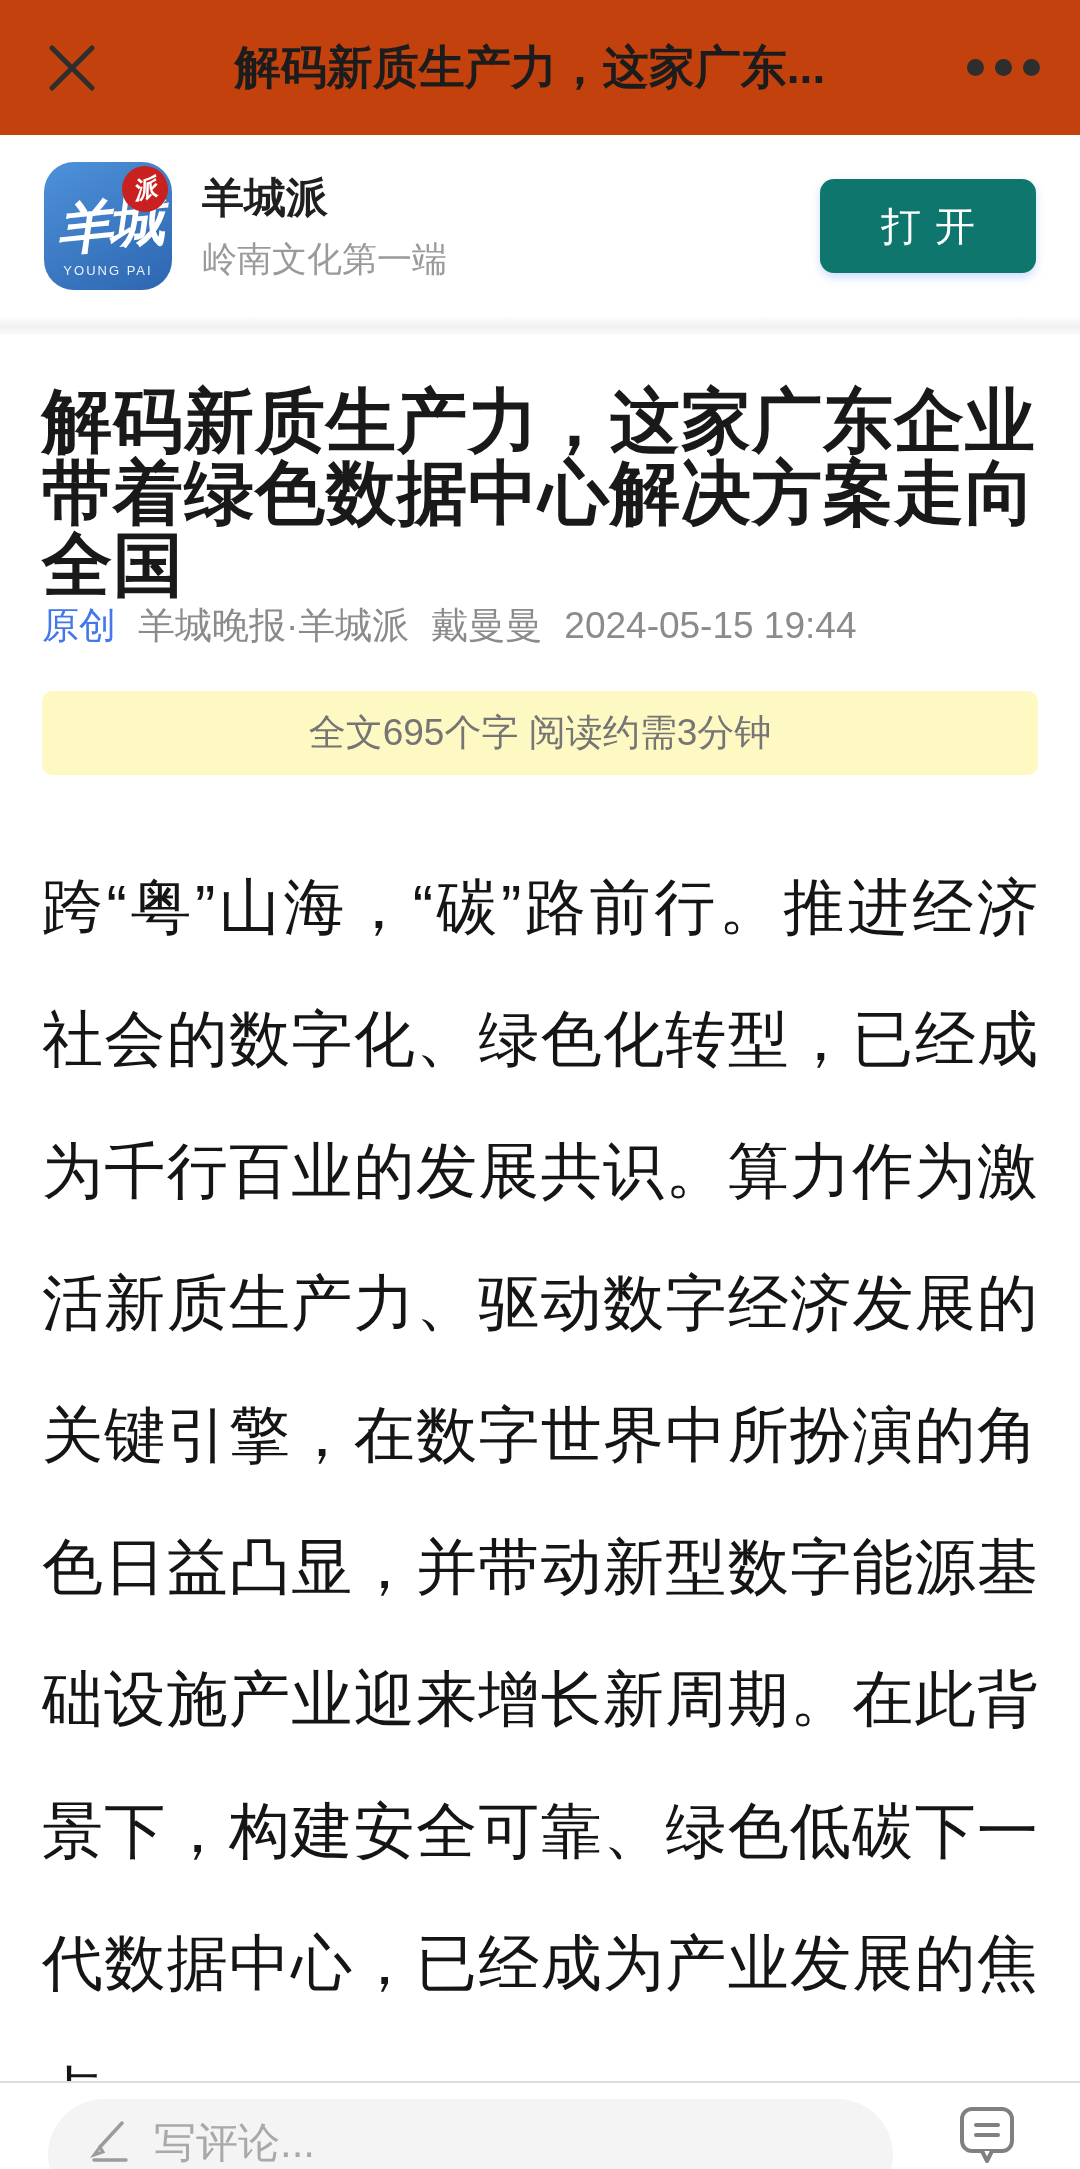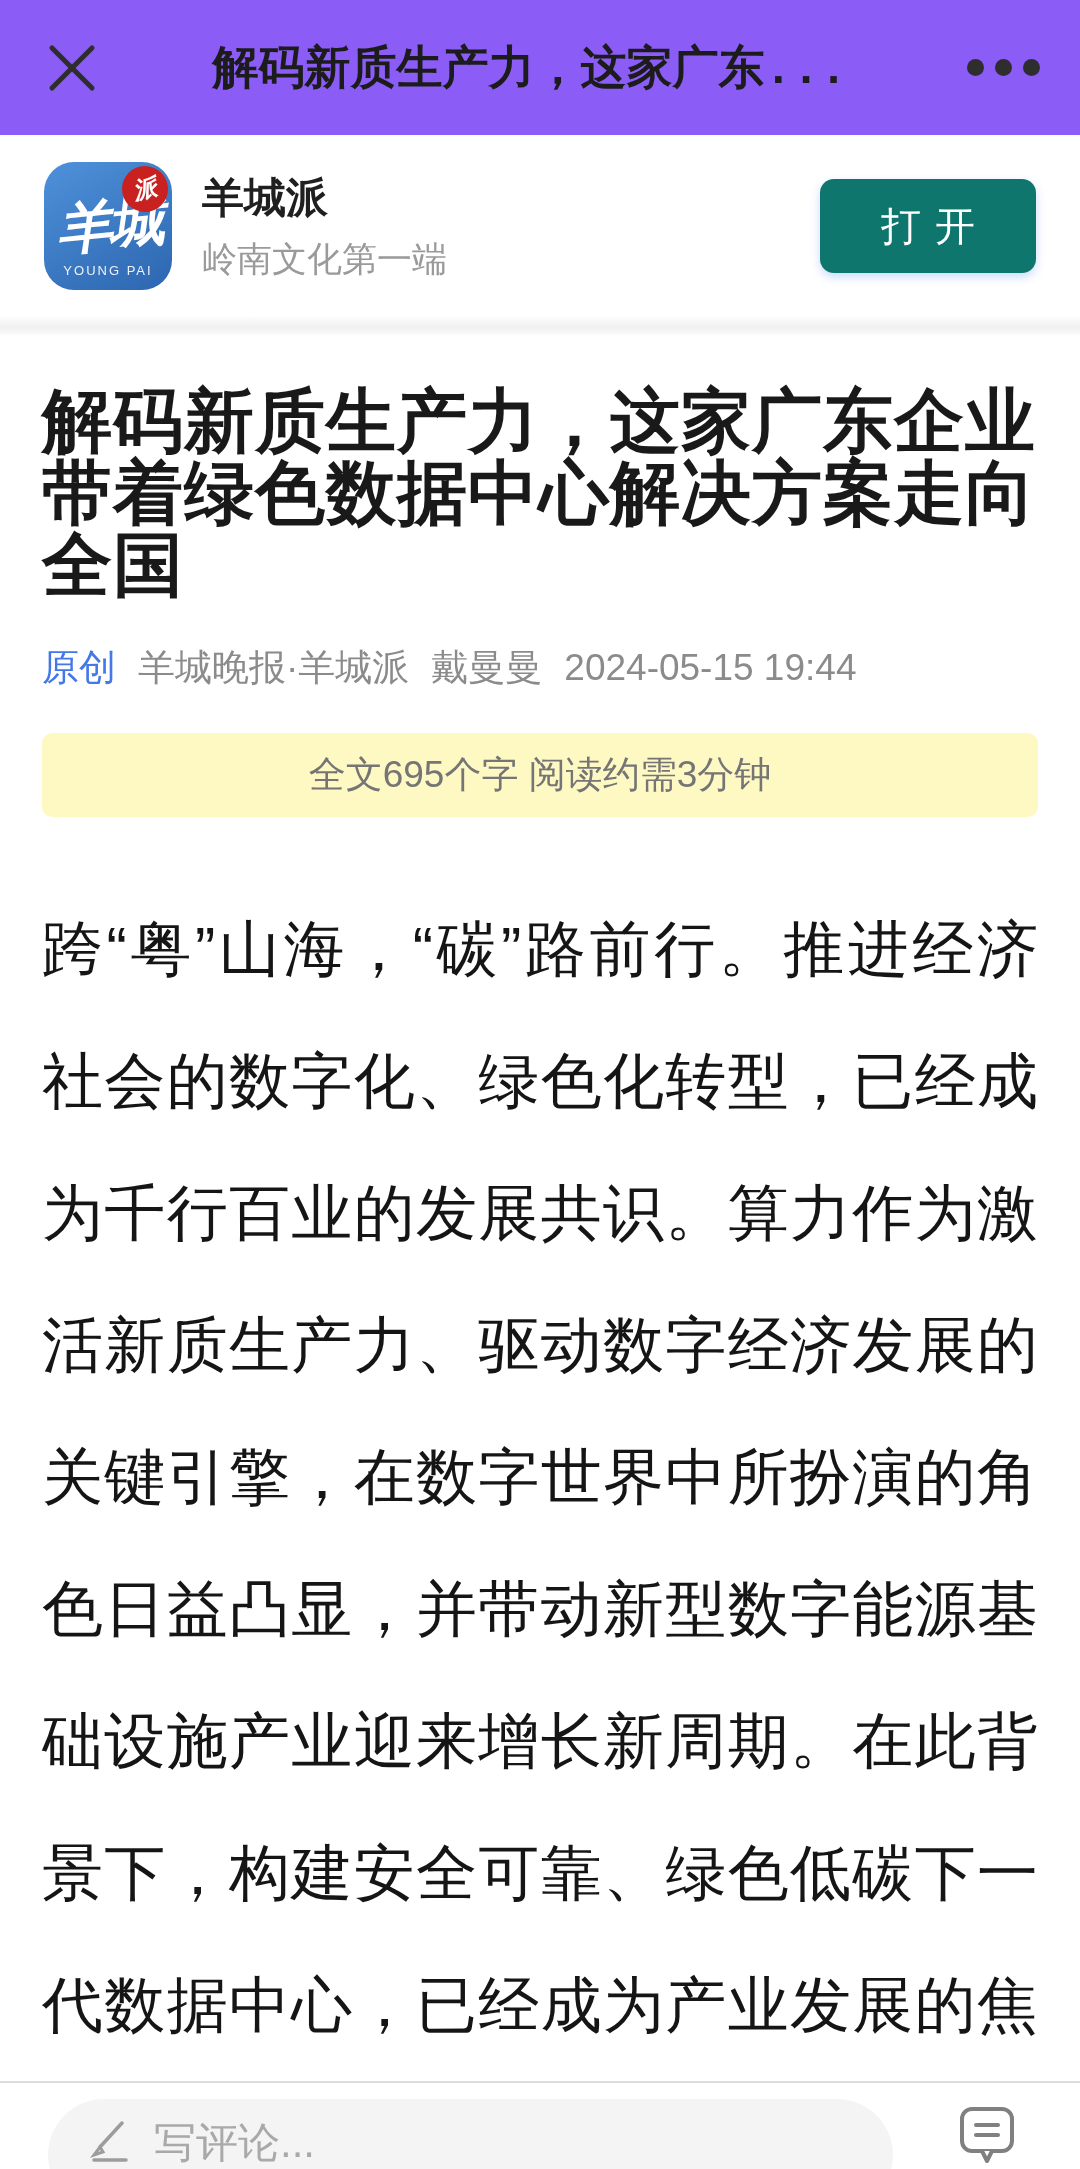--- a/index.html
+++ b/index.html
@@ -1,20 +1,20 @@
 <!DOCTYPE html>
 <html><head>
 <meta charset="utf-8">
 <style>
   * { margin:0; padding:0; box-sizing:border-box; }
   html,body { width:1080px; height:2169px; overflow:hidden; background:#ffffff;
               font-family:"Liberation Sans", sans-serif; }
 
   
-  .topbar { height:135px; background:#8b5cf6; display:flex; align-items:center; padding:0 40px;font-family:Liberation Mono, monospace; }
+  .topbar { height:135px; background:#c2410c; display:flex; align-items:center; padding:0 40px; }
   .close-x { width:64px; height:64px; display:flex; align-items:center; justify-content:center; flex:0 0 auto; }
   .topbar-title { flex:1; text-align:center; font-size:46px; font-weight:600; color:#1c1c1c;
                   white-space:nowrap; overflow:hidden; padding:0 10px; }
   .more-dots { width:84px; height:64px; display:flex; align-items:center; justify-content:flex-end;
                gap:11px; flex:0 0 auto; }
   .more-dots i { width:17px; height:17px; border-radius:50%; background:#2e2e2e; }
 
   
   .app-banner { height:182px; background:#ffffff; display:flex; align-items:center; padding:0 44px; }
   .logo { position:relative; width:128px; height:128px; border-radius:30px; flex:0 0 auto;
@@ -32,21 +32,21 @@
   .app-tagline { font-size:35px; color:#9a9a9a; margin-top:10px; }
   .open-btn { width:216px; height:94px; border:none; border-radius:14px; background:#0f766e;
               color:#ffffff; font-size:40px; letter-spacing:14px; text-indent:14px;
               display:flex; align-items:center; justify-content:center; cursor:pointer;
               font-family:"Liberation Sans", sans-serif; box-shadow:0 4px 10px rgba(53,117,240,.25); }
   .banner-divider { height:18px; background:linear-gradient(180deg,#fdfdfd 0%, #f0f0f0 55%, #fbfbfb 100%); }
 
   
   .article { padding:50px 42px 0 42px; background:#ffffff; }
   .article-title { font-size:70px; line-height:72px; font-weight:700; color:#191919; letter-spacing:1px; }
-  .meta-row { display:flex; align-items:baseline; gap:22px; margin-top:42px; font-size:37px; white-space:nowrap; }
+  .meta-row { display:flex; align-items:baseline; gap:22px; font-size:37px; white-space:nowrap; }
   .original-badge { color:#4477e8; font-weight:500; }
   .meta-source, .meta-author, .meta-time { color:#8b8b8b; }
   .info-bar { margin-top:40px; height:84px; background:#fef9c3; border-radius:10px;
               display:flex; align-items:center; justify-content:center; font-size:37px; color:#757575; }
   .body-text { margin-top:66px; }
   .body-text p { font-size:61px; line-height:132px; color:#151515; margin-bottom:36px;
                  text-align:justify; word-break:break-all; }
 
   
   .comment-bar { position:absolute; left:0; bottom:0; width:1080px; height:88px; background:#ffffff;

